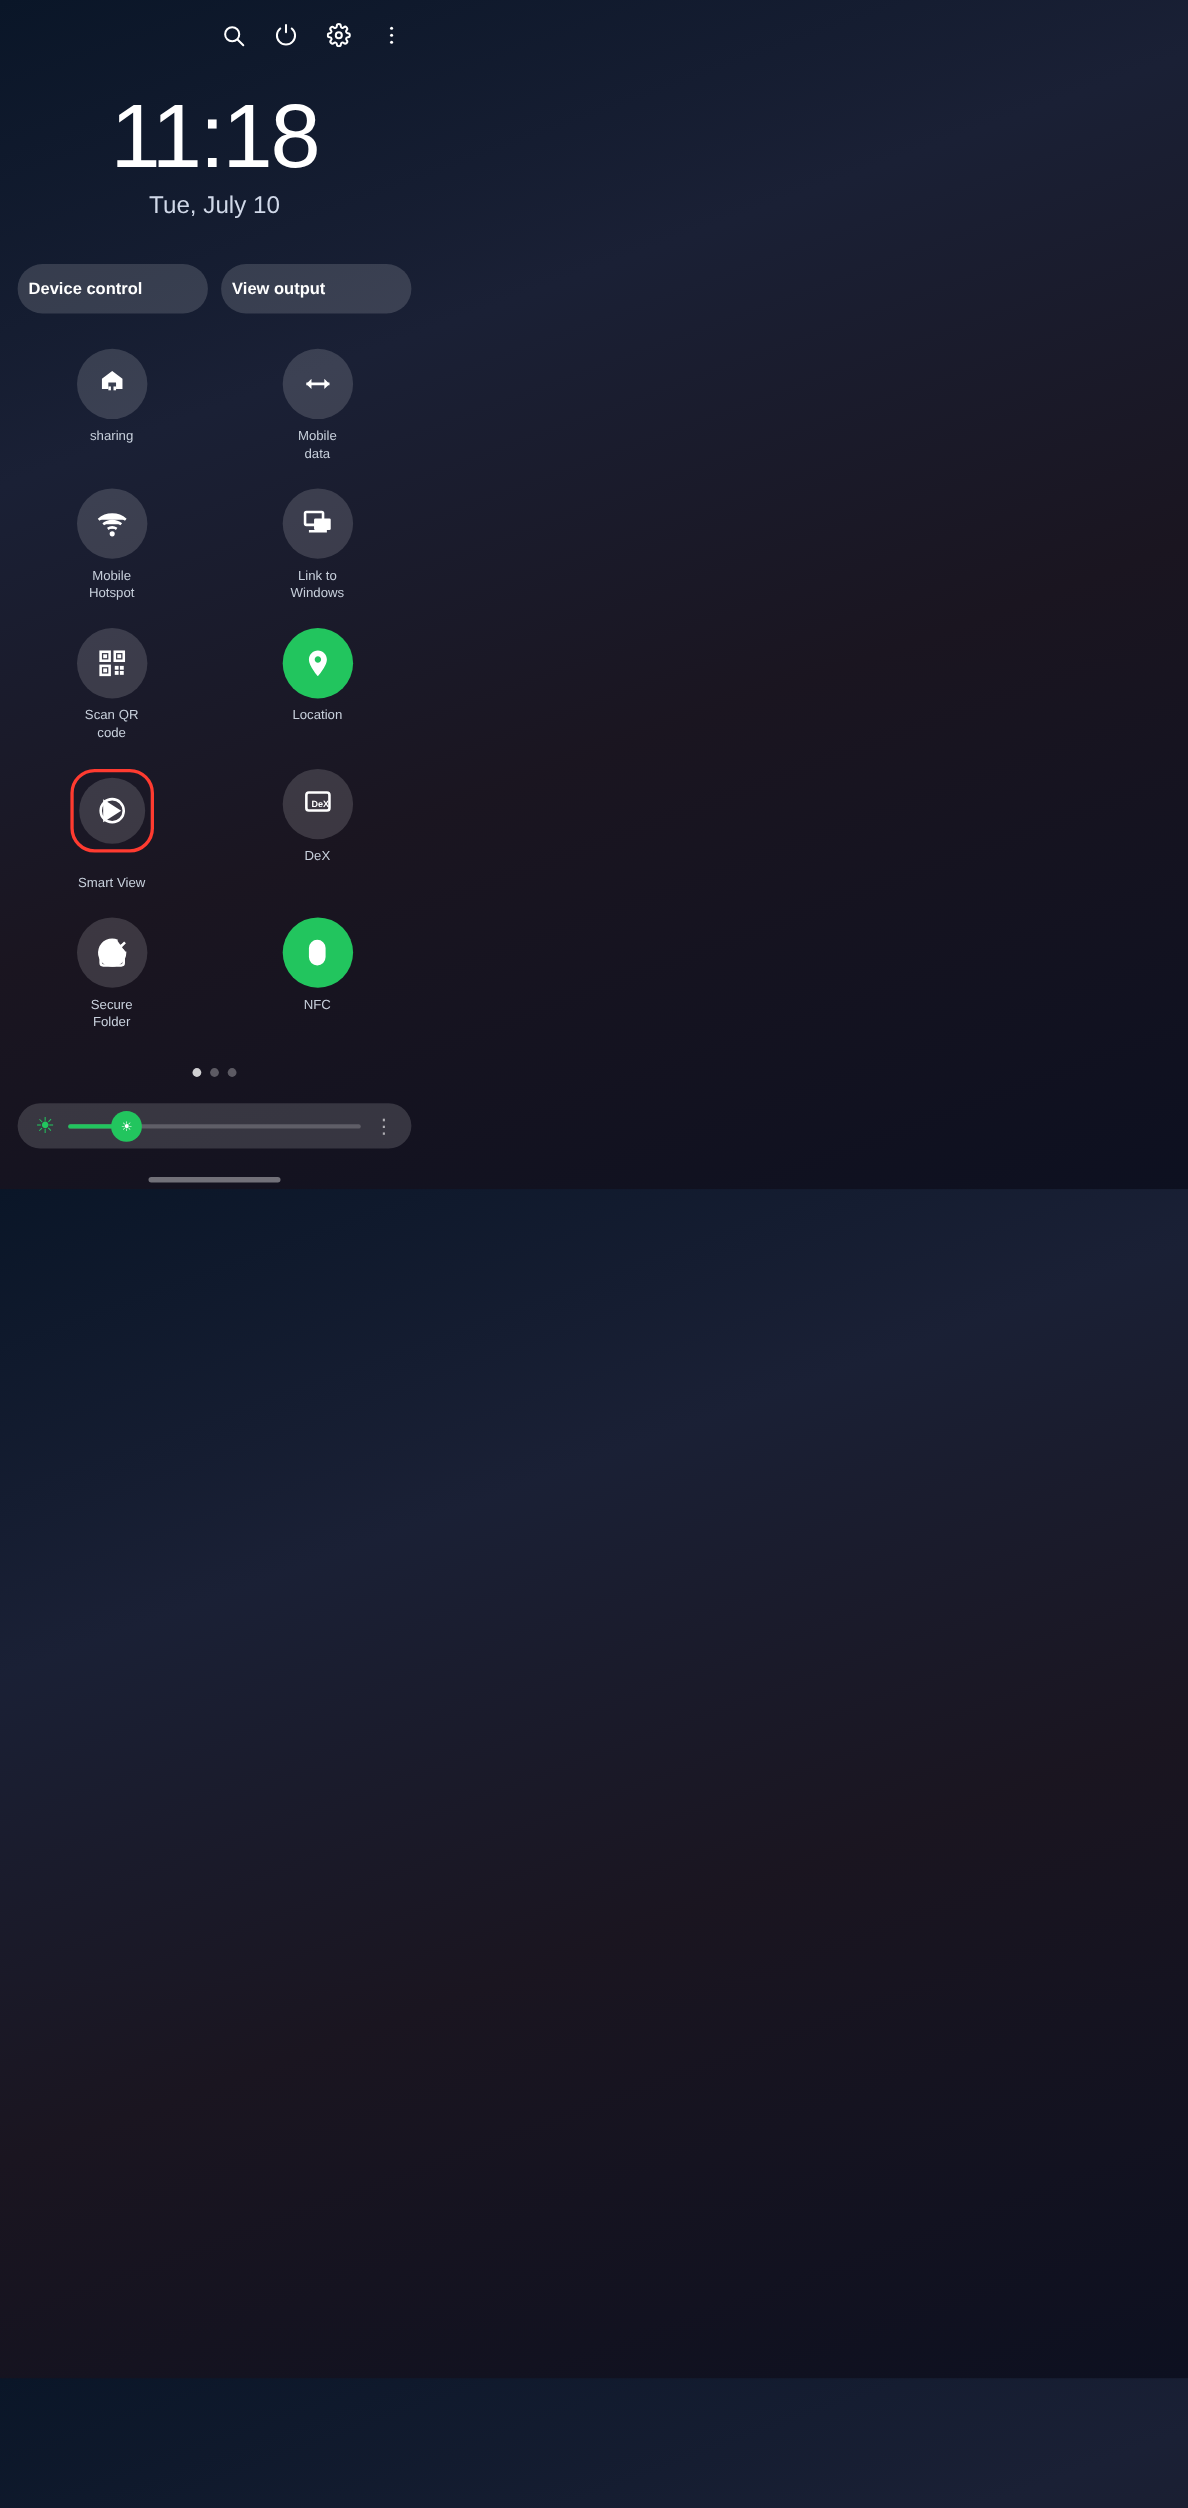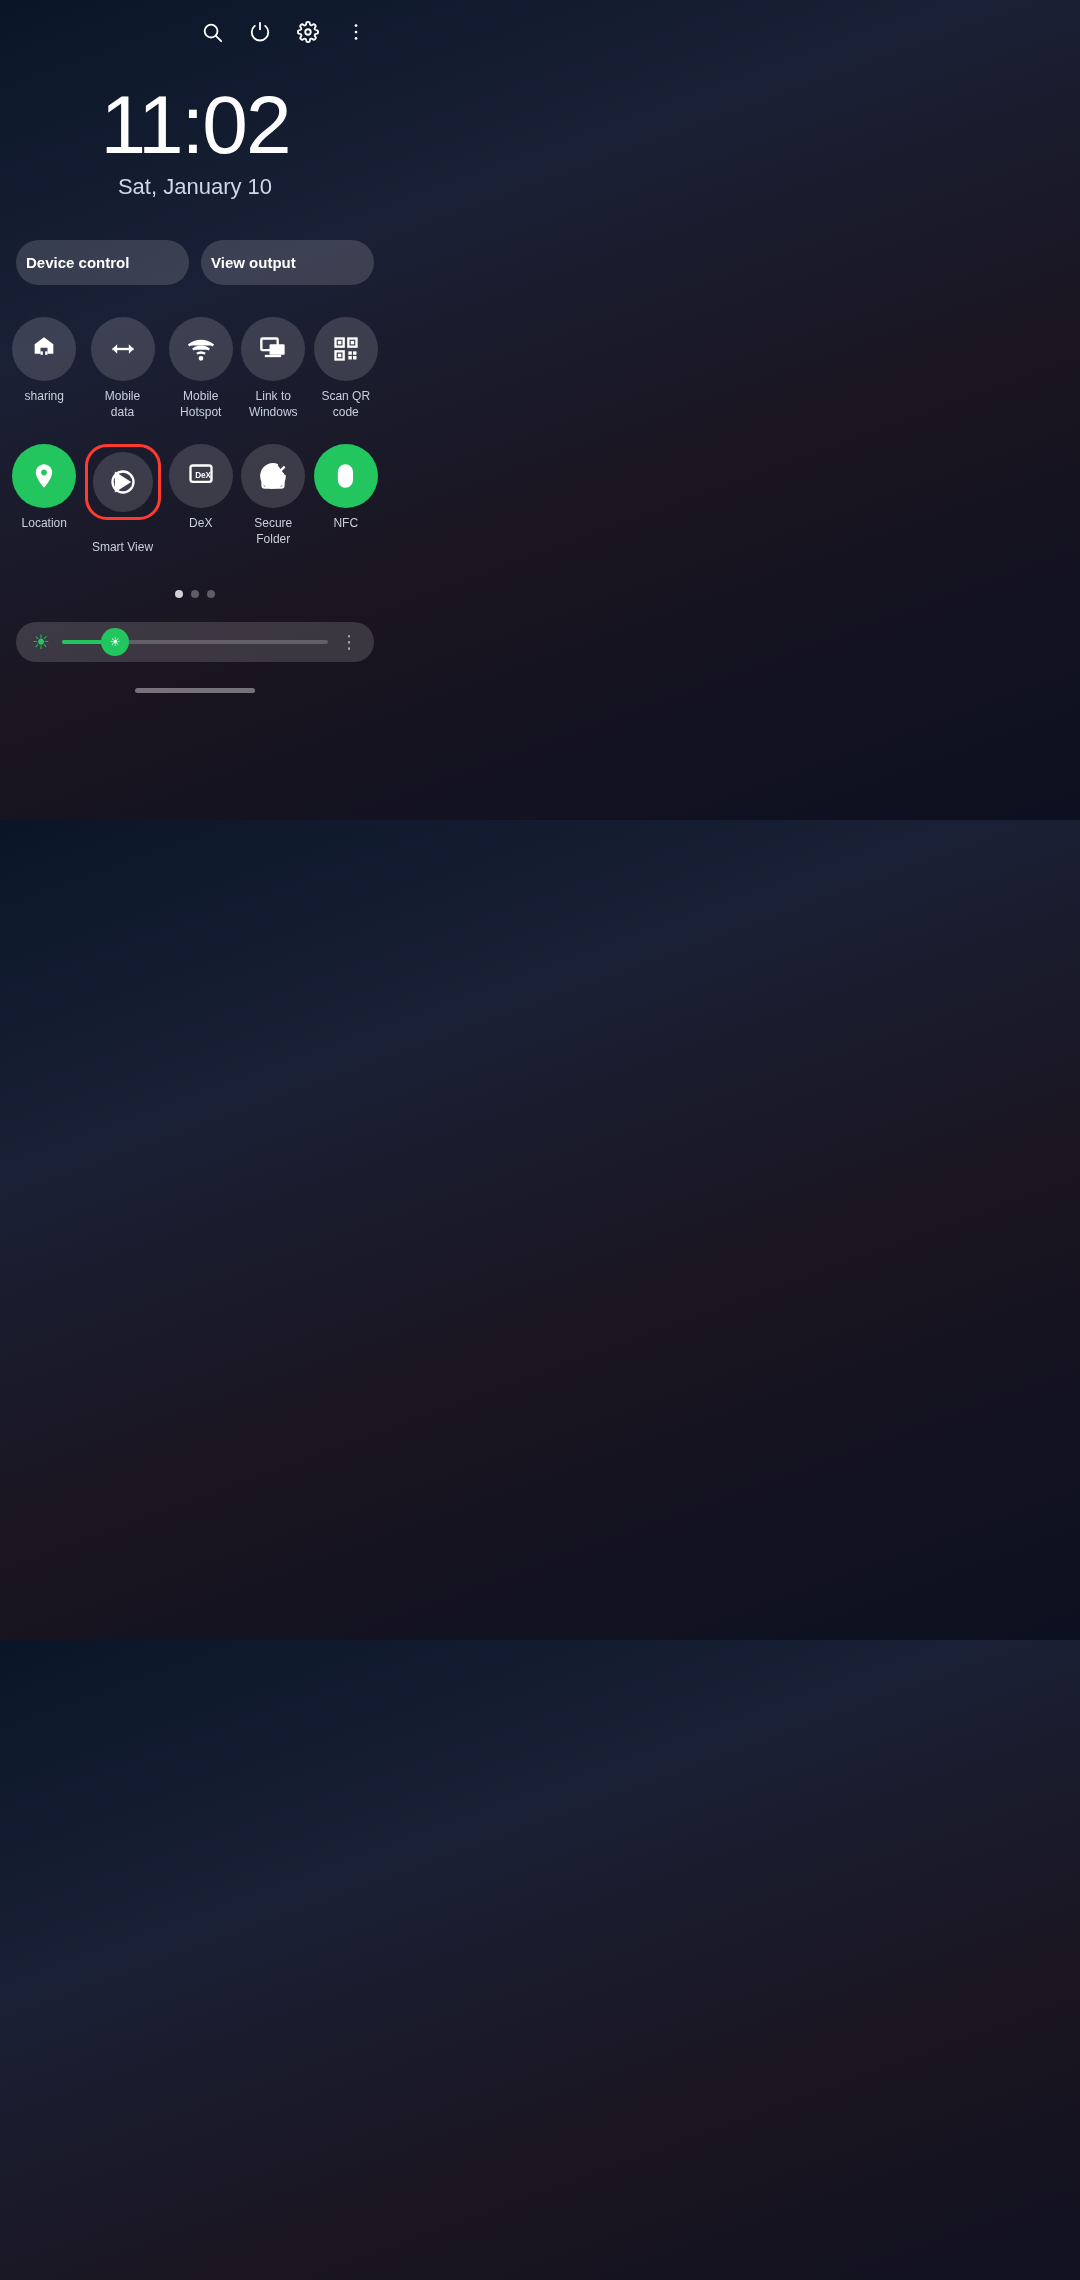--- a/index.html
+++ b/index.html
@@ -68,21 +68,21 @@
       padding: 14px 10px;
       color: #ffffff;
       font-size: 15px;
       font-weight: 600;
       cursor: pointer;
       text-align: left;
     }
 
     .tiles-grid {
       display: grid;
-      grid-template-columns: repeat(5, 1fr);
+      grid-template-columns: repeat(2, 1fr);
       gap: 0;
       padding: 10px 8px;
     }
 
     .tile {
       display: flex;
       flex-direction: column;
       align-items: center;
       padding: 10px 4px 14px;
       gap: 8px;
@@ -203,22 +203,22 @@
   <div class="top-icon">
     <svg width="22" height="22" viewBox="0 0 24 24">
         <circle cx="12" cy="5" r="1.5" fill="white"></circle>
         <circle cx="12" cy="12" r="1.5" fill="white"></circle>
         <circle cx="12" cy="19" r="1.5" fill="white"></circle>
       </svg>
   </div>
 </div>
 
 <div class="clock-section">
-  <div class="clock-time">11:02</div>
-  <div class="clock-date">Sat, January 10</div>
+  <div class="clock-time">11:18</div>
+  <div class="clock-date">Tue, July 10</div>
 </div>
 
 <div class="quick-buttons">
   <button class="quick-btn">Device control</button>
   <button class="quick-btn">View output</button>
 </div>
 
 <div class="tiles-grid">
 
   <div class="tile">

